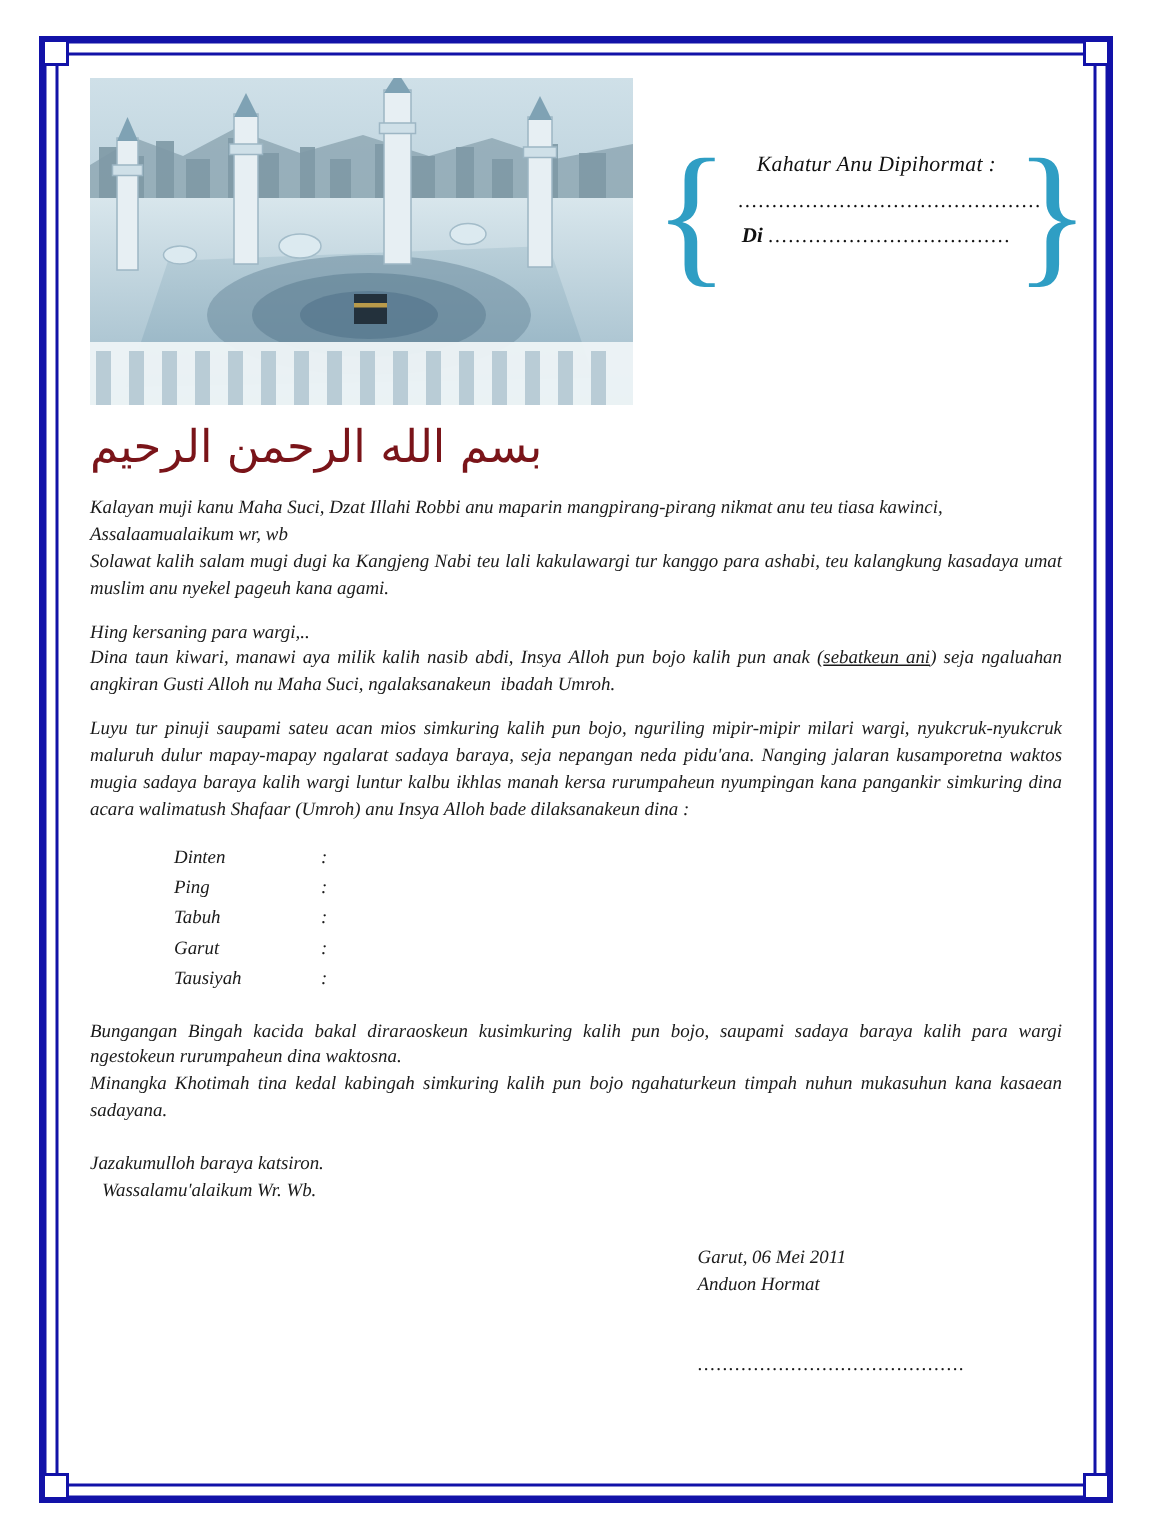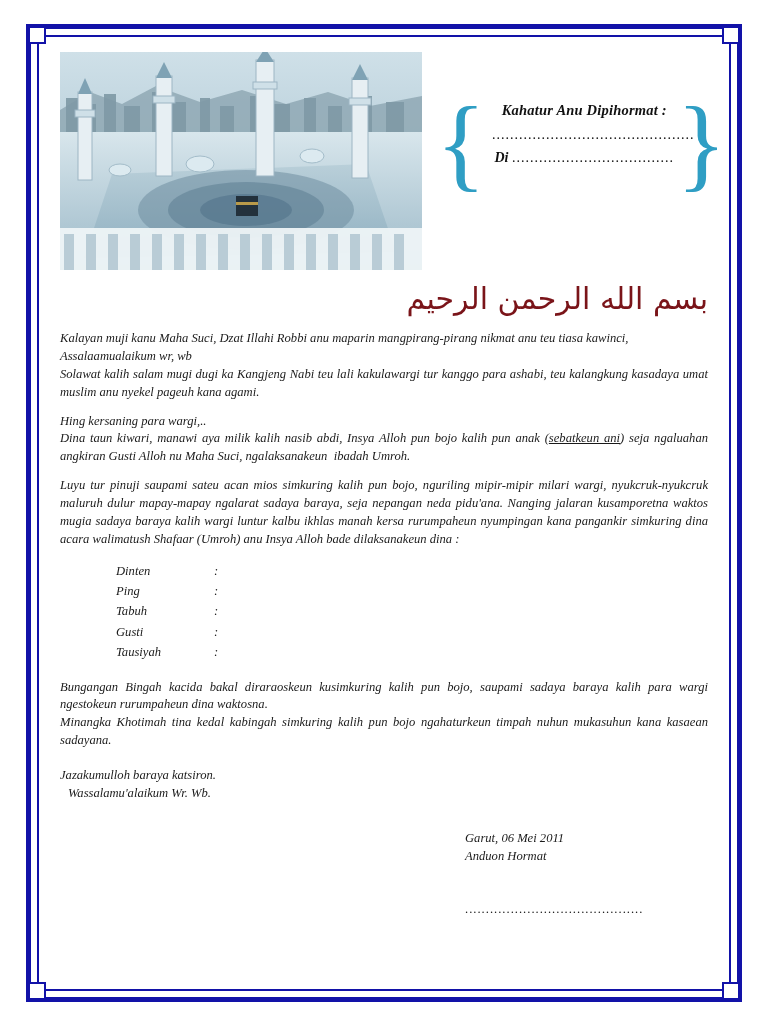--- a/index.html
+++ b/index.html
@@ -94,21 +94,21 @@
     font-weight: 400;
   }
   .brace.left  { left: -4px; }
   .brace.right { right: -4px; }
   .addr-inner {
     padding: 6px 24px 0 30px;
     text-align: center;
   }
   .addr-title {
     font-style: italic;
-    font-weight: bold;
+    font-weight: normal;
     font-size: 14.5px;
     color: #111111;
     letter-spacing: .2px;
     white-space: nowrap;
   }
   .addr-dots {
     font-size: 14px;
     color: #111;
     letter-spacing: 1px;
     margin-top: 8px;
@@ -122,21 +122,21 @@
     font-weight: bold;
   }
   .addr-di .dots {
     font-weight: normal;
     font-style: normal;
     letter-spacing: 1px;
   }
 
   
   .basmalah {
-    text-align: right;
+    text-align: left;
     margin-top: 14px;
     color: #7a1419;
     font-size: 30px;
     line-height: 1;
     font-family: "DejaVu Sans", sans-serif;
     direction: rtl;
   }
 
   
   .body-text {
@@ -339,21 +339,21 @@
           <span class="label">Ping</span>
           <span class="colon">:</span>
           <span></span>
         </div>
         <div class="row">
           <span class="label">Tabuh</span>
           <span class="colon">:</span>
           <span></span>
         </div>
         <div class="row">
-          <span class="label">Gusti</span>
+          <span class="label">Garut</span>
           <span class="colon">:</span>
           <span></span>
         </div>
         <div class="row">
           <span class="label">Tausiyah</span>
           <span class="colon">:</span>
           <span></span>
         </div>
       </div>
 

